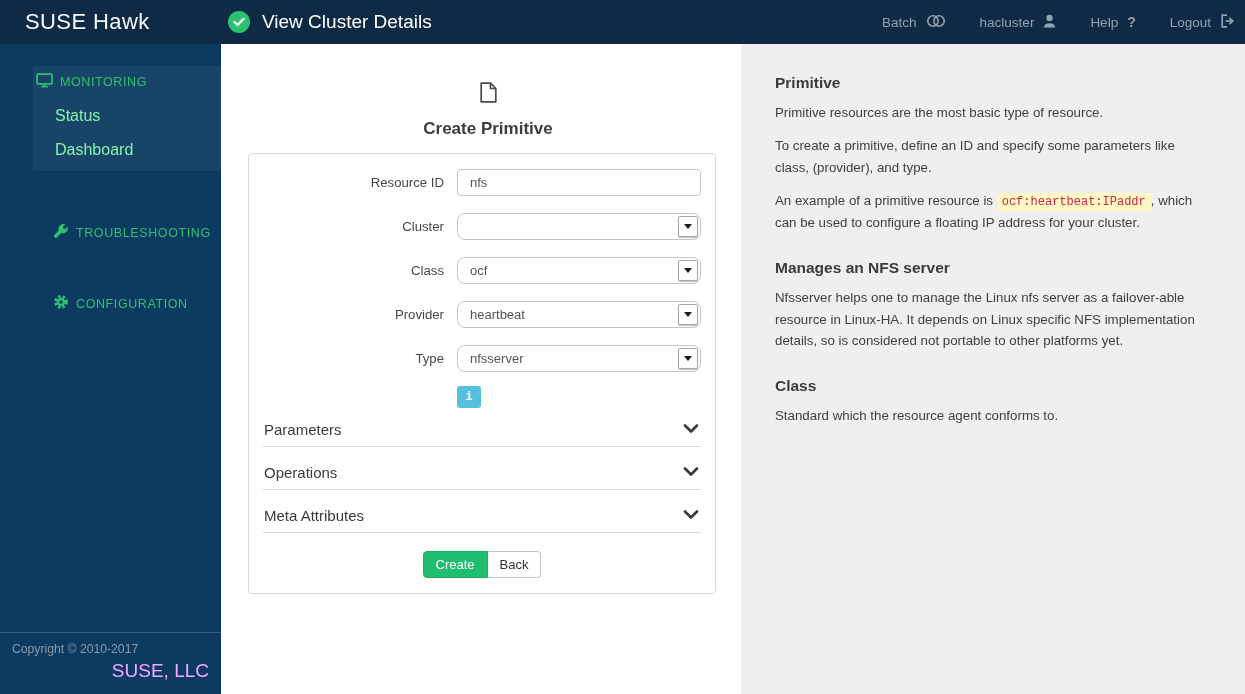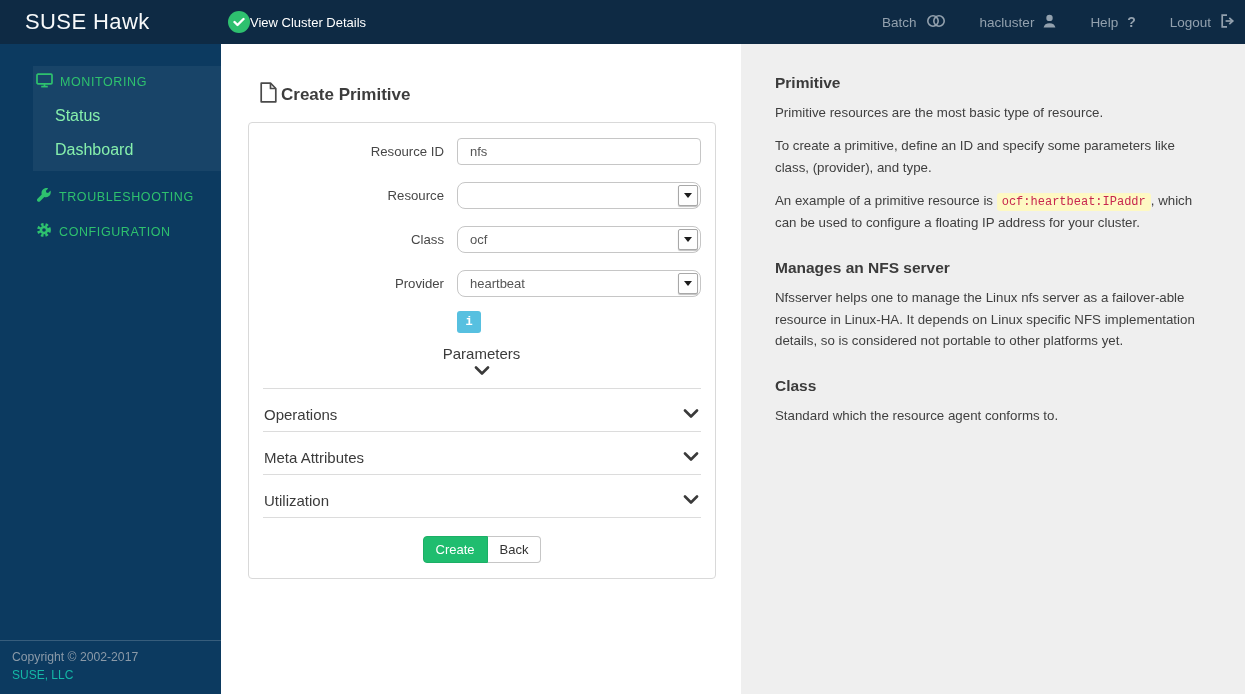--- a/index.html
+++ b/index.html
@@ -4,22 +4,22 @@
 <style>
   * { margin:0; padding:0; box-sizing:border-box; }
   html,body { width:1245px; height:694px; overflow:hidden; background:#fff;
               font-family:"Liberation Sans", sans-serif; }
   .root { width:1245px; height:694px; display:flex; flex-direction:column; }
 
   
   .topbar { height:44px; background:#0e2a44; display:flex; align-items:center; flex:none; }
   .brand { width:221px; flex:none; padding-left:25px; color:#f7f9fa; font-size:22px;
            letter-spacing:0.4px; font-weight:400; }
-  .cluster-link { display:flex; align-items:center; margin-left:7px;
-                  color:#fff; font-size:13px; cursor:pointer; }
+  .cluster-link { display:flex; align-items:center; gap:12px; margin-left:7px;
+                  color:#fff; font-size:19px; cursor:pointer; }
   .check-circle { width:22px; height:22px; border-radius:50%; background:#2ec06f;
                   display:flex; align-items:center; justify-content:center; }
   .topbar .spacer { flex:1; }
   .topnav { display:flex; align-items:center; gap:34px; padding-right:10px;
             color:#93a1ae; font-size:13.5px; }
   .topnav a { display:flex; align-items:center; gap:9px; color:#93a1ae;
               text-decoration:none; cursor:pointer; white-space:nowrap; }
   .qmark { font-weight:bold; font-size:14px; }
 
   
@@ -27,32 +27,32 @@
 
   
   .sidebar { width:221px; flex:none; background:#0c3a60; position:relative;
              display:flex; flex-direction:column; }
   .sidenav { padding-top:22px; }
   .nav-section-active { background:rgba(255,255,255,0.05); margin-left:33px;
                         padding:7px 0 12px 3px; }
   .nav-head { display:flex; align-items:center; gap:7px; color:#2ec16e;
               font-size:12.5px; font-weight:500; letter-spacing:0.6px;
               cursor:pointer; padding:0 0 0 0; }
-  .nav-head.lone { padding-left:36px; margin-top:16px; }
+  .nav-head.lone { padding-left:53px; margin-top:52px; }
   .subitem { display:block; color:#86efac; font-size:16px; padding:16px 0 0 19px;
              cursor:pointer; text-decoration:none; }
   .sidebar-footer { margin-top:auto; border-top:1px solid rgba(255,255,255,0.18);
                     padding:9px 12px 12px 12px; }
   .sf-copy { color:#8b9aa8; font-size:12.2px; margin-bottom:4px; }
-  .sf-company { color:#14b8a6; font-size:12px; }
+  .sf-company { color:#f0abfc; font-size:19px;text-align:right; }
 
   
   .content { width:520px; flex:none; background:#fff; padding:38px 25px 0 27px; }
-  .page-title { display:flex; align-items:center; gap:4px; color:#3d3d3d;
-                font-size:17px; font-weight:700; margin-left:12px; }
+  .page-title { display:flex; align-items:center; gap:11px; color:#3d3d3d;
+                font-size:17px; font-weight:700; margin-left:12px;flex-direction:column; }
   .panel { margin-top:14px; width:468px; border:1px solid #d9d9d9; border-radius:4px;
            padding:15px 14px; background:#fff; }
 
   .frow { display:flex; align-items:center; margin-bottom:17px; }
   .flabel { width:194px; flex:none; text-align:right; padding-right:13px;
             color:#474747; font-size:13.2px; }
   .finput { width:245px; height:27px; border:1px solid #c6c6c6; border-radius:4px;
             padding:0 12px; font-size:13px; color:#555;
             font-family:"Liberation Sans", sans-serif; }
   .fselect { position:relative; width:245px; height:27px; border:1px solid #c6c6c6;
@@ -66,21 +66,21 @@
   .sel-btn::after { content:""; width:0; height:0; border-left:4px solid transparent;
                     border-right:4px solid transparent; border-top:5px solid #1c1c1c; }
 
   .info-row { margin:-3px 0 0 194px; }
   .info-btn { width:24px; height:22px; background:#57c0e0; border:none; border-radius:3px;
               color:#fff; font-weight:bold; font-size:12px; cursor:pointer;
               font-family:"Liberation Mono", monospace; }
 
   .acc { display:flex; align-items:center; justify-content:space-between;
          padding:16px 2px 8px 1px; border-bottom:1px solid #dcdcdc; cursor:pointer; }
-  .acc.first { padding-top:12px;flex-direction:column; }
+  .acc.first { padding-top:12px; }
   .acc-label { color:#3b3b3b; font-size:15px; }
 
   .btnrow { display:flex; justify-content:center; margin-top:18px; }
   .btn { height:27px; padding:0 12px; font-size:13px; cursor:pointer;
          font-family:"Liberation Sans", sans-serif; }
   .btn-create { background:#1fbd6f; color:#fff; border:1px solid #1caf66;
                 border-radius:4px 0 0 4px; }
   .btn-back { background:#fff; color:#333; border:1px solid #c6c6c6; border-left:none;
               border-radius:0 4px 4px 0; }
 
@@ -175,21 +175,21 @@
             <svg width="16" height="16" viewBox="0 0 16 16">
                 <circle cx="8" cy="8" r="5.3" fill="none" stroke="#2ec16e" stroke-width="3.2" stroke-dasharray="2.4 1.9"></circle>
                 <circle cx="8" cy="8" r="4.3" fill="#2ec16e"></circle>
                 <circle cx="8" cy="8" r="1.8" fill="#0c3a60"></circle>
               </svg>
           </span>
           <span>CONFIGURATION</span>
         </div>
       </nav>
       <div class="sidebar-footer">
-        <div class="sf-copy">Copyright © 2002-2017</div>
+        <div class="sf-copy">Copyright © 2010-2017</div>
         <div class="sf-company">SUSE, LLC</div>
       </div>
     </aside>
 
     <main class="content">
       <div class="page-title">
         <span>
           <svg width="17" height="21" viewBox="0 0 17 21">
               <path d="M1.2 1.2h9.3l5.3 5.3v13.3H1.2z" fill="none" stroke="#4a4a4a" stroke-width="1.7" stroke-linejoin="round"></path>
               <path d="M10.5 1.2v5.3h5.3" fill="none" stroke="#4a4a4a" stroke-width="1.7" stroke-linejoin="round"></path>
@@ -199,21 +199,21 @@
       </div>
 
       <div class="panel">
 
         <div class="frow">
           <label class="flabel">Resource ID</label>
           <input class="finput" type="text" value="nfs" style="">
         </div>
 
         <div class="frow">
-          <label class="flabel">Resource</label>
+          <label class="flabel">Cluster</label>
           <div class="fselect">
             <span class="sel-value"></span>
             <span class="sel-btn"></span>
           </div>
         </div>
 
         <div class="frow">
           <label class="flabel">Class</label>
           <div class="fselect">
             <span class="sel-value">ocf</span>
@@ -222,20 +222,27 @@
         </div>
 
         <div class="frow">
           <label class="flabel">Provider</label>
           <div class="fselect">
             <span class="sel-value">heartbeat</span>
             <span class="sel-btn"></span>
           </div>
         </div>
 
+        <div class="frow">
+          <label class="flabel">Type</label>
+          <div class="fselect">
+            <span class="sel-value">nfsserver</span>
+            <span class="sel-btn"></span>
+          </div>
+        </div>
 
         <div class="info-row">
           <button class="info-btn">i</button>
         </div>
 
         <div class="acc first">
           <span class="acc-label">Parameters</span>
           <span>
             <svg width="16" height="10" viewBox="0 0 16 10">
                 <polyline points="2 1.5 8 7.5 14 1.5" fill="none" stroke="#3a3a3a" stroke-width="2.6" stroke-linecap="round" stroke-linejoin="round"></polyline>
@@ -245,28 +252,20 @@
         <div class="acc">
           <span class="acc-label">Operations</span>
           <span>
             <svg width="16" height="10" viewBox="0 0 16 10">
                 <polyline points="2 1.5 8 7.5 14 1.5" fill="none" stroke="#3a3a3a" stroke-width="2.6" stroke-linecap="round" stroke-linejoin="round"></polyline>
               </svg>
           </span>
         </div>
         <div class="acc">
           <span class="acc-label">Meta Attributes</span>
-          <span>
-            <svg width="16" height="10" viewBox="0 0 16 10">
-                <polyline points="2 1.5 8 7.5 14 1.5" fill="none" stroke="#3a3a3a" stroke-width="2.6" stroke-linecap="round" stroke-linejoin="round"></polyline>
-              </svg>
-          </span>
-        </div>
-        <div class="acc">
-          <span class="acc-label">Utilization</span>
           <span>
             <svg width="16" height="10" viewBox="0 0 16 10">
                 <polyline points="2 1.5 8 7.5 14 1.5" fill="none" stroke="#3a3a3a" stroke-width="2.6" stroke-linecap="round" stroke-linejoin="round"></polyline>
               </svg>
           </span>
         </div>
 
         <div class="btnrow">
           <button class="btn btn-create">Create</button>
           <button class="btn btn-back">Back</button>

